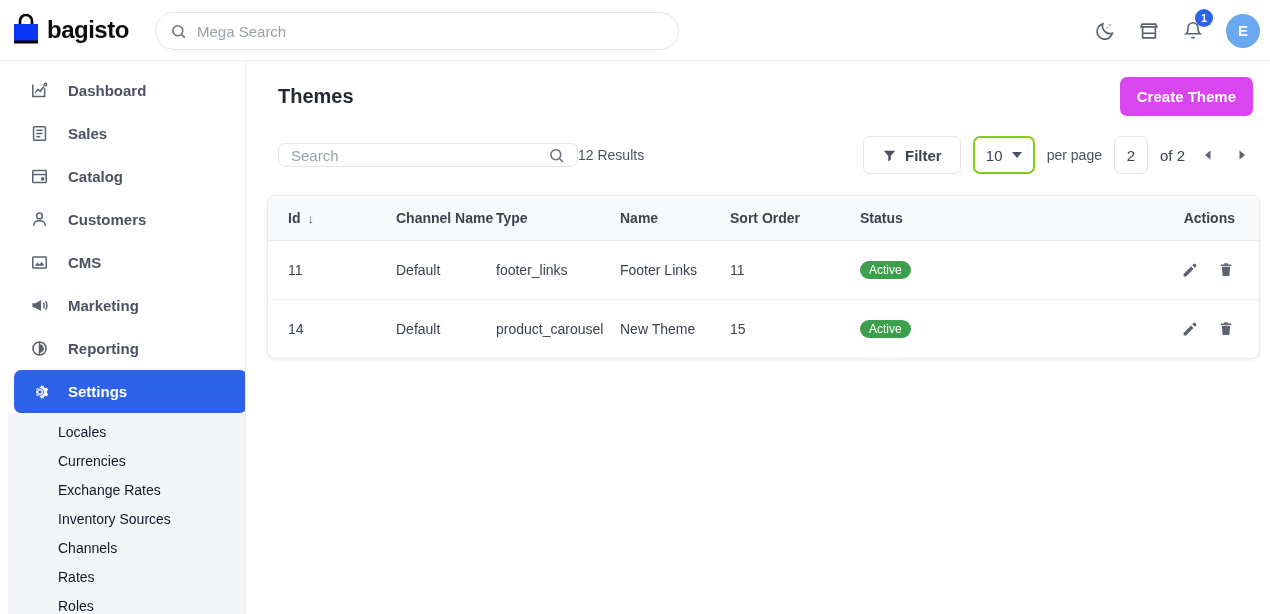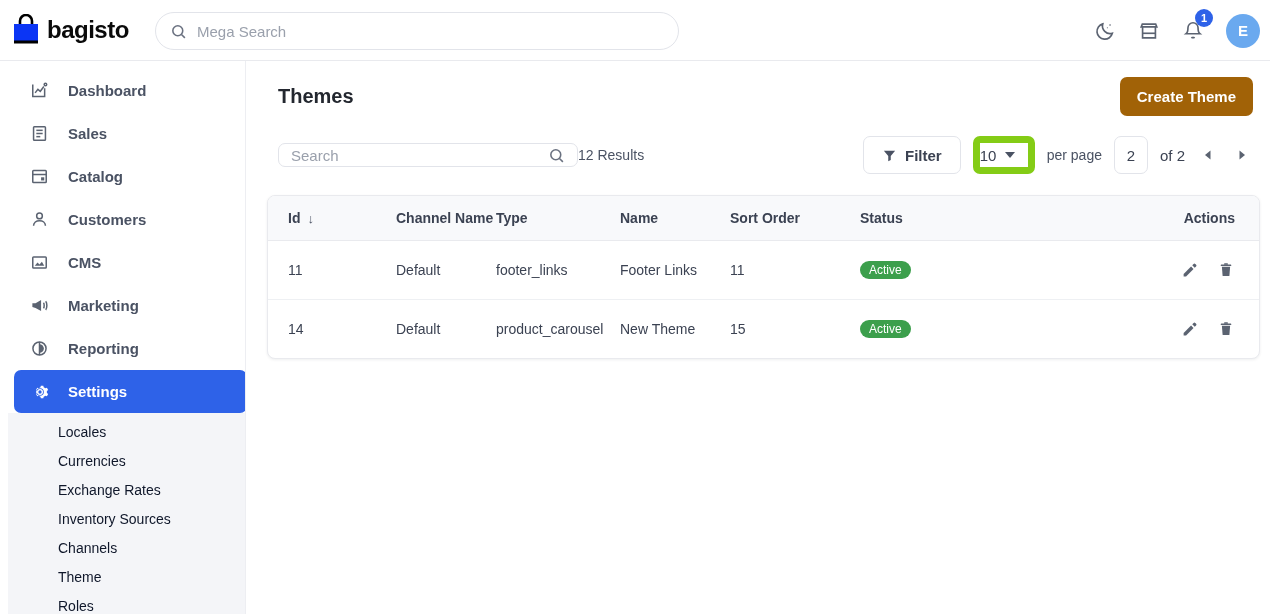--- a/index.html
+++ b/index.html
@@ -97,21 +97,21 @@
     width: 1025px; height: 553px;
     background: #ffffff;
     border-left: 1px solid #edeef2;
   }
   .page-head {
     display: flex; align-items: center; justify-content: space-between;
     padding: 16px 17px 0 32px;
   }
   .page-title { font-size: 20px; font-weight: bold; color: #23272f; }
   .btn-primary {
-    background: #a16207; color: #fff;
+    background: #d946ef; color: #fff;
     border: none; border-radius: 7px;
     font-family: "Liberation Sans", sans-serif;
     font-size: 15px; font-weight: bold;
     padding: 11px 17px; cursor: pointer;
   }
 
   .toolbar {
     display: flex; align-items: center;
     padding: 20px 17px 0 32px;
   }
@@ -138,22 +138,22 @@
     height: 38px; padding: 0 18px;
     border: 1px solid #e2e4ea; border-radius: 7px;
     background: #fff; cursor: pointer;
     font-family: "Liberation Sans", sans-serif;
     font-size: 15px; font-weight: bold; color: #3b4252;
   }
   .btn-filter svg { color: #4a5263; }
   .per-select {
     position: relative;
     height: 38px; width: 62px;
-    border: 7px solid #84cc16; border-radius: 7px;
-    display: flex; align-items: center; gap: 9px;
+    border: 2px solid #84cc16; border-radius: 7px;
+    display: flex; align-items: center; justify-content: center; gap: 9px;
     cursor: pointer; font-size: 15px; color: #3b4252;
   }
   .caret {
     width: 0; height: 0;
     border-left: 5px solid transparent; border-right: 5px solid transparent;
     border-top: 6px solid #4a5263;
   }
   .per-label { font-size: 14px; color: #4a5263; }
   .page-input {
     width: 34px; height: 38px;
@@ -353,21 +353,21 @@
     <div class="sub-item">
       <span>Exchange Rates</span>
     </div>
     <div class="sub-item">
       <span>Inventory Sources</span>
     </div>
     <div class="sub-item">
       <span>Channels</span>
     </div>
     <div class="sub-item">
-      <span>Theme</span>
+      <span>Rates</span>
     </div>
     <div class="sub-item">
       <span>Roles</span>
     </div>
   </div>
 </div>
 
 <div class="page-bg"></div>
 
 <div class="main">

